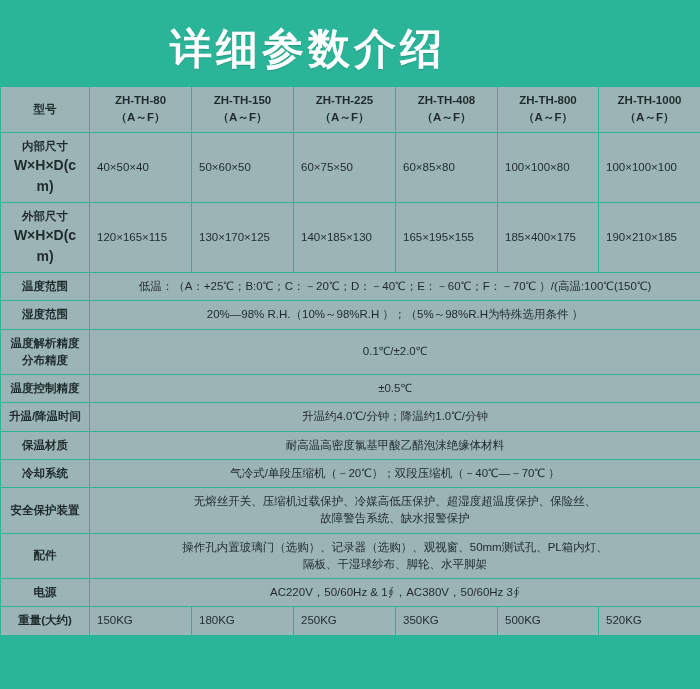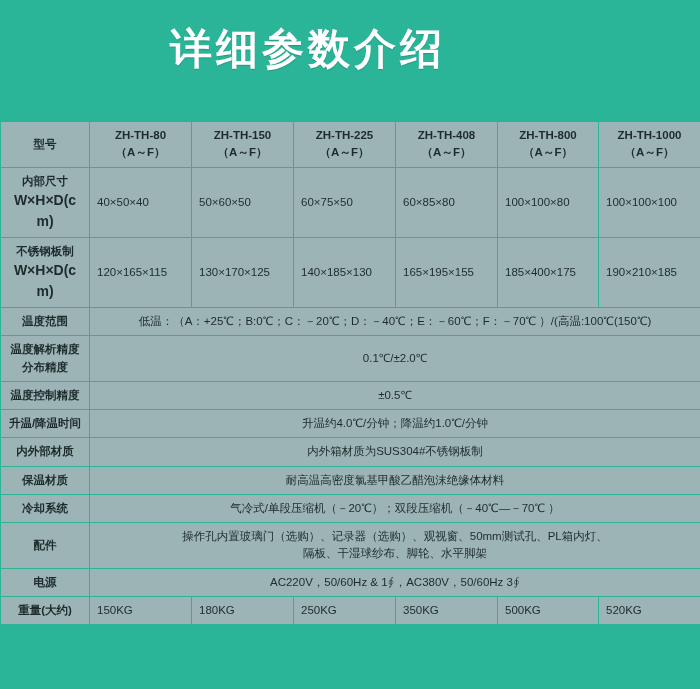--- a/index.html
+++ b/index.html
@@ -33,21 +33,20 @@
     text-shadow: 0 1px 1px rgba(0,0,0,0.15);
   }
   .table-wrap {
     padding: 0 0px;
   }
   table.spec {
     width: 700px;
     border-collapse: collapse;
     table-layout: fixed;
     background: #86efac;
-    margin-top: 35px;
   }
   table.spec td {
     border: 1px solid #2ab498;
     font-size: 11.5px;
     color: #1d2b2b;
     padding: 5px 7px;
     vertical-align: middle;
     line-height: 1.5;
     background: #9db4b6;
     word-break: break-all;
@@ -141,70 +140,77 @@
           <td class="val-c nowrap">40×50×40</td>
           <td class="val-c nowrap">50×60×50</td>
           <td class="val-c nowrap">60×75×50</td>
           <td class="val-c nowrap">60×85×80</td>
           <td class="val-c nowrap">100×100×80</td>
           <td class="val-c nowrap">100×100×100</td>
         </tr>
 
         <tr>
           <td class="label">
-            <span>不锈钢板制</span><br>
+            <span>外部尺寸</span><br>
             <span class="sub">W×H×D(cm)</span>
           </td>
           <td class="val-c nowrap">120×165×115</td>
           <td class="val-c nowrap">130×170×125</td>
           <td class="val-c nowrap">140×185×130</td>
           <td class="val-c nowrap">165×195×155</td>
           <td class="val-c nowrap">185×400×175</td>
           <td class="val-c nowrap">190×210×185</td>
         </tr>
 
         <tr>
           <td class="label">温度范围</td>
           <td class="val-l" colspan="6">低温：（A：+25℃；B:0℃；C：－20℃；D：－40℃；E：－60℃；F：－70℃ ）/(高温:100℃(150℃)</td>
         </tr>
 
+        <tr>
+          <td class="label">湿度范围</td>
+          <td class="val-l" colspan="6">20%—98% R.H.（10%～98%R.H ）；（5%～98%R.H为特殊选用条件 ）</td>
+        </tr>
 
         <tr>
           <td class="label">
             <span>温度解析精度</span><br>
             <span>分布精度</span>
           </td>
           <td class="val-l" colspan="6">0.1℃/±2.0℃</td>
         </tr>
 
         <tr>
           <td class="label">温度控制精度</td>
           <td class="val-l" colspan="6">±0.5℃</td>
         </tr>
 
         <tr>
           <td class="label">升温/降温时间</td>
           <td class="val-l" colspan="6">升温约4.0℃/分钟；降温约1.0℃/分钟</td>
         </tr>
 
-        <tr>
-          <td class="label">内外部材质</td>
-          <td class="val-l" colspan="6">内外箱材质为SUS304#不锈钢板制</td>
-        </tr>
 
         <tr>
           <td class="label">保温材质</td>
           <td class="val-l" colspan="6">耐高温高密度氯基甲酸乙醋泡沫绝缘体材料</td>
         </tr>
 
         <tr>
           <td class="label">冷却系统</td>
           <td class="val-l" colspan="6">气冷式/单段压缩机（－20℃）；双段压缩机（－40℃—－70℃ ）</td>
         </tr>
 
+        <tr>
+          <td class="label">安全保护装置</td>
+          <td class="val-l" colspan="6">
+            <span>无熔丝开关、压缩机过载保护、冷媒高低压保护、超湿度超温度保护、保险丝、</span><br>
+            <span>故障警告系统、缺水报警保护</span>
+          </td>
+        </tr>
 
         <tr>
           <td class="label">配件</td>
           <td class="val-l" colspan="6">
             <span>操作孔内置玻璃门（选购）、记录器（选购）、观视窗、50mm测试孔、PL箱内灯、</span><br>
             <span>隔板、干湿球纱布、脚轮、水平脚架</span>
           </td>
         </tr>
 
         <tr>

